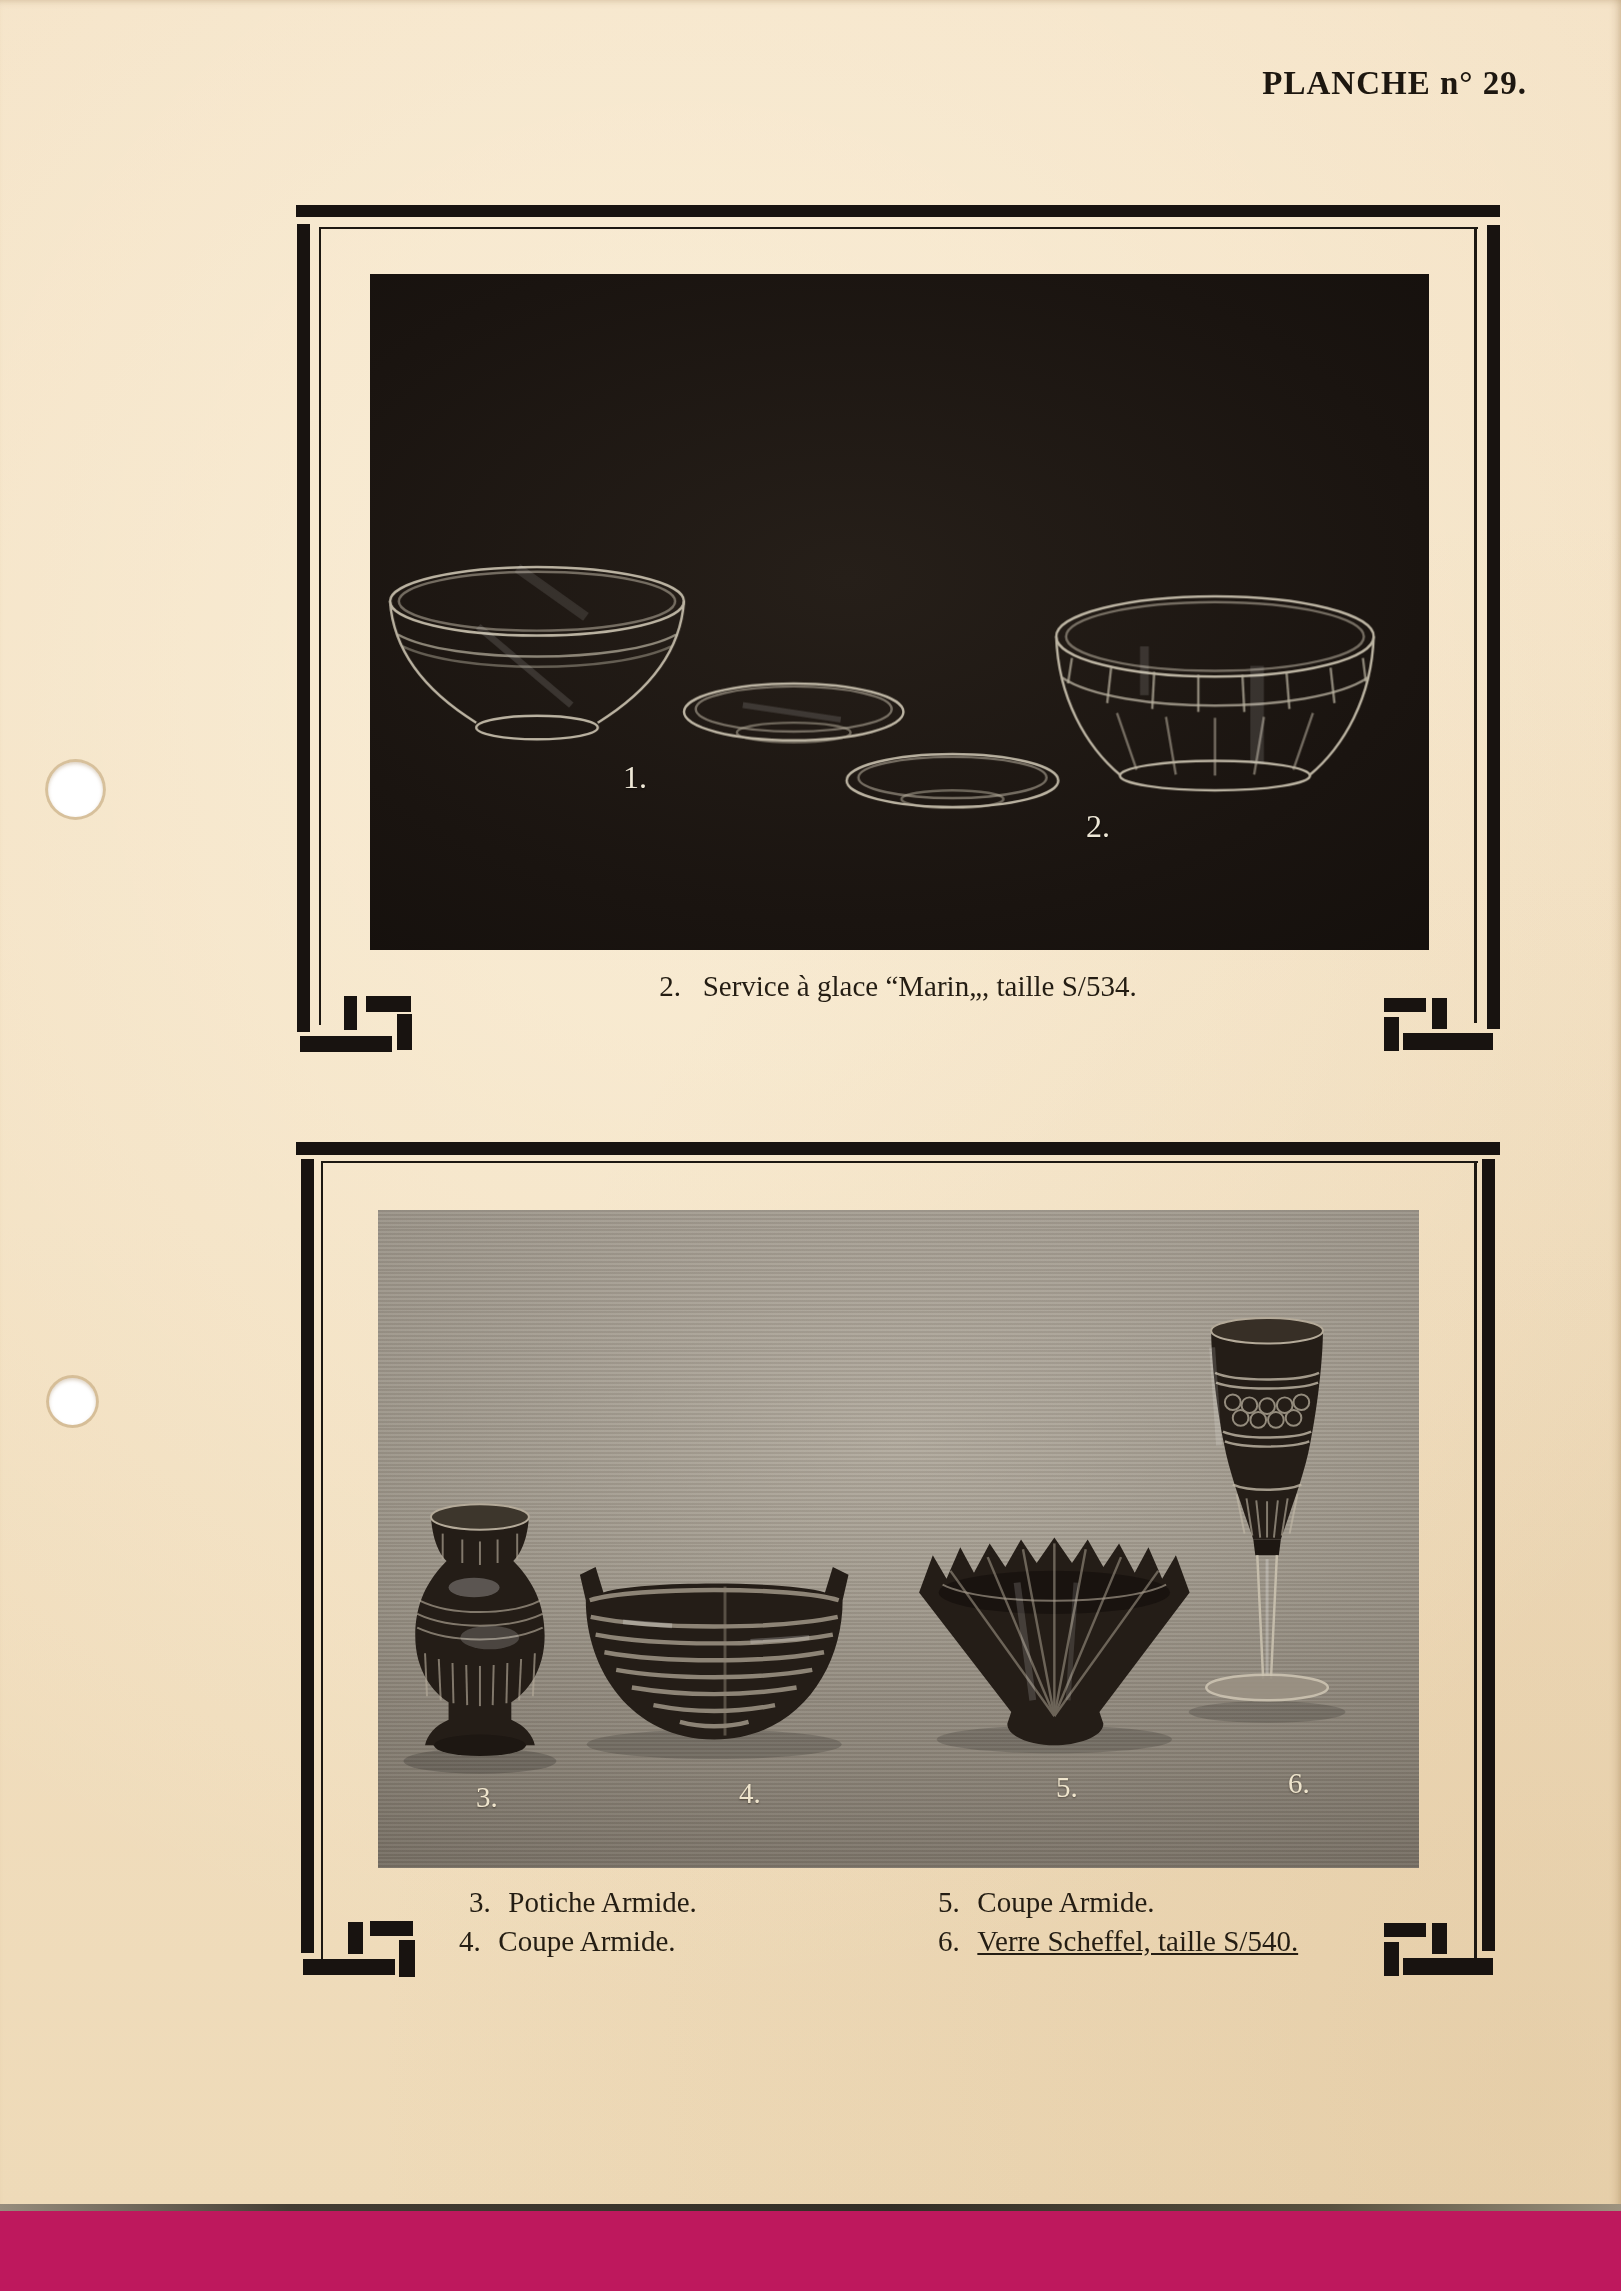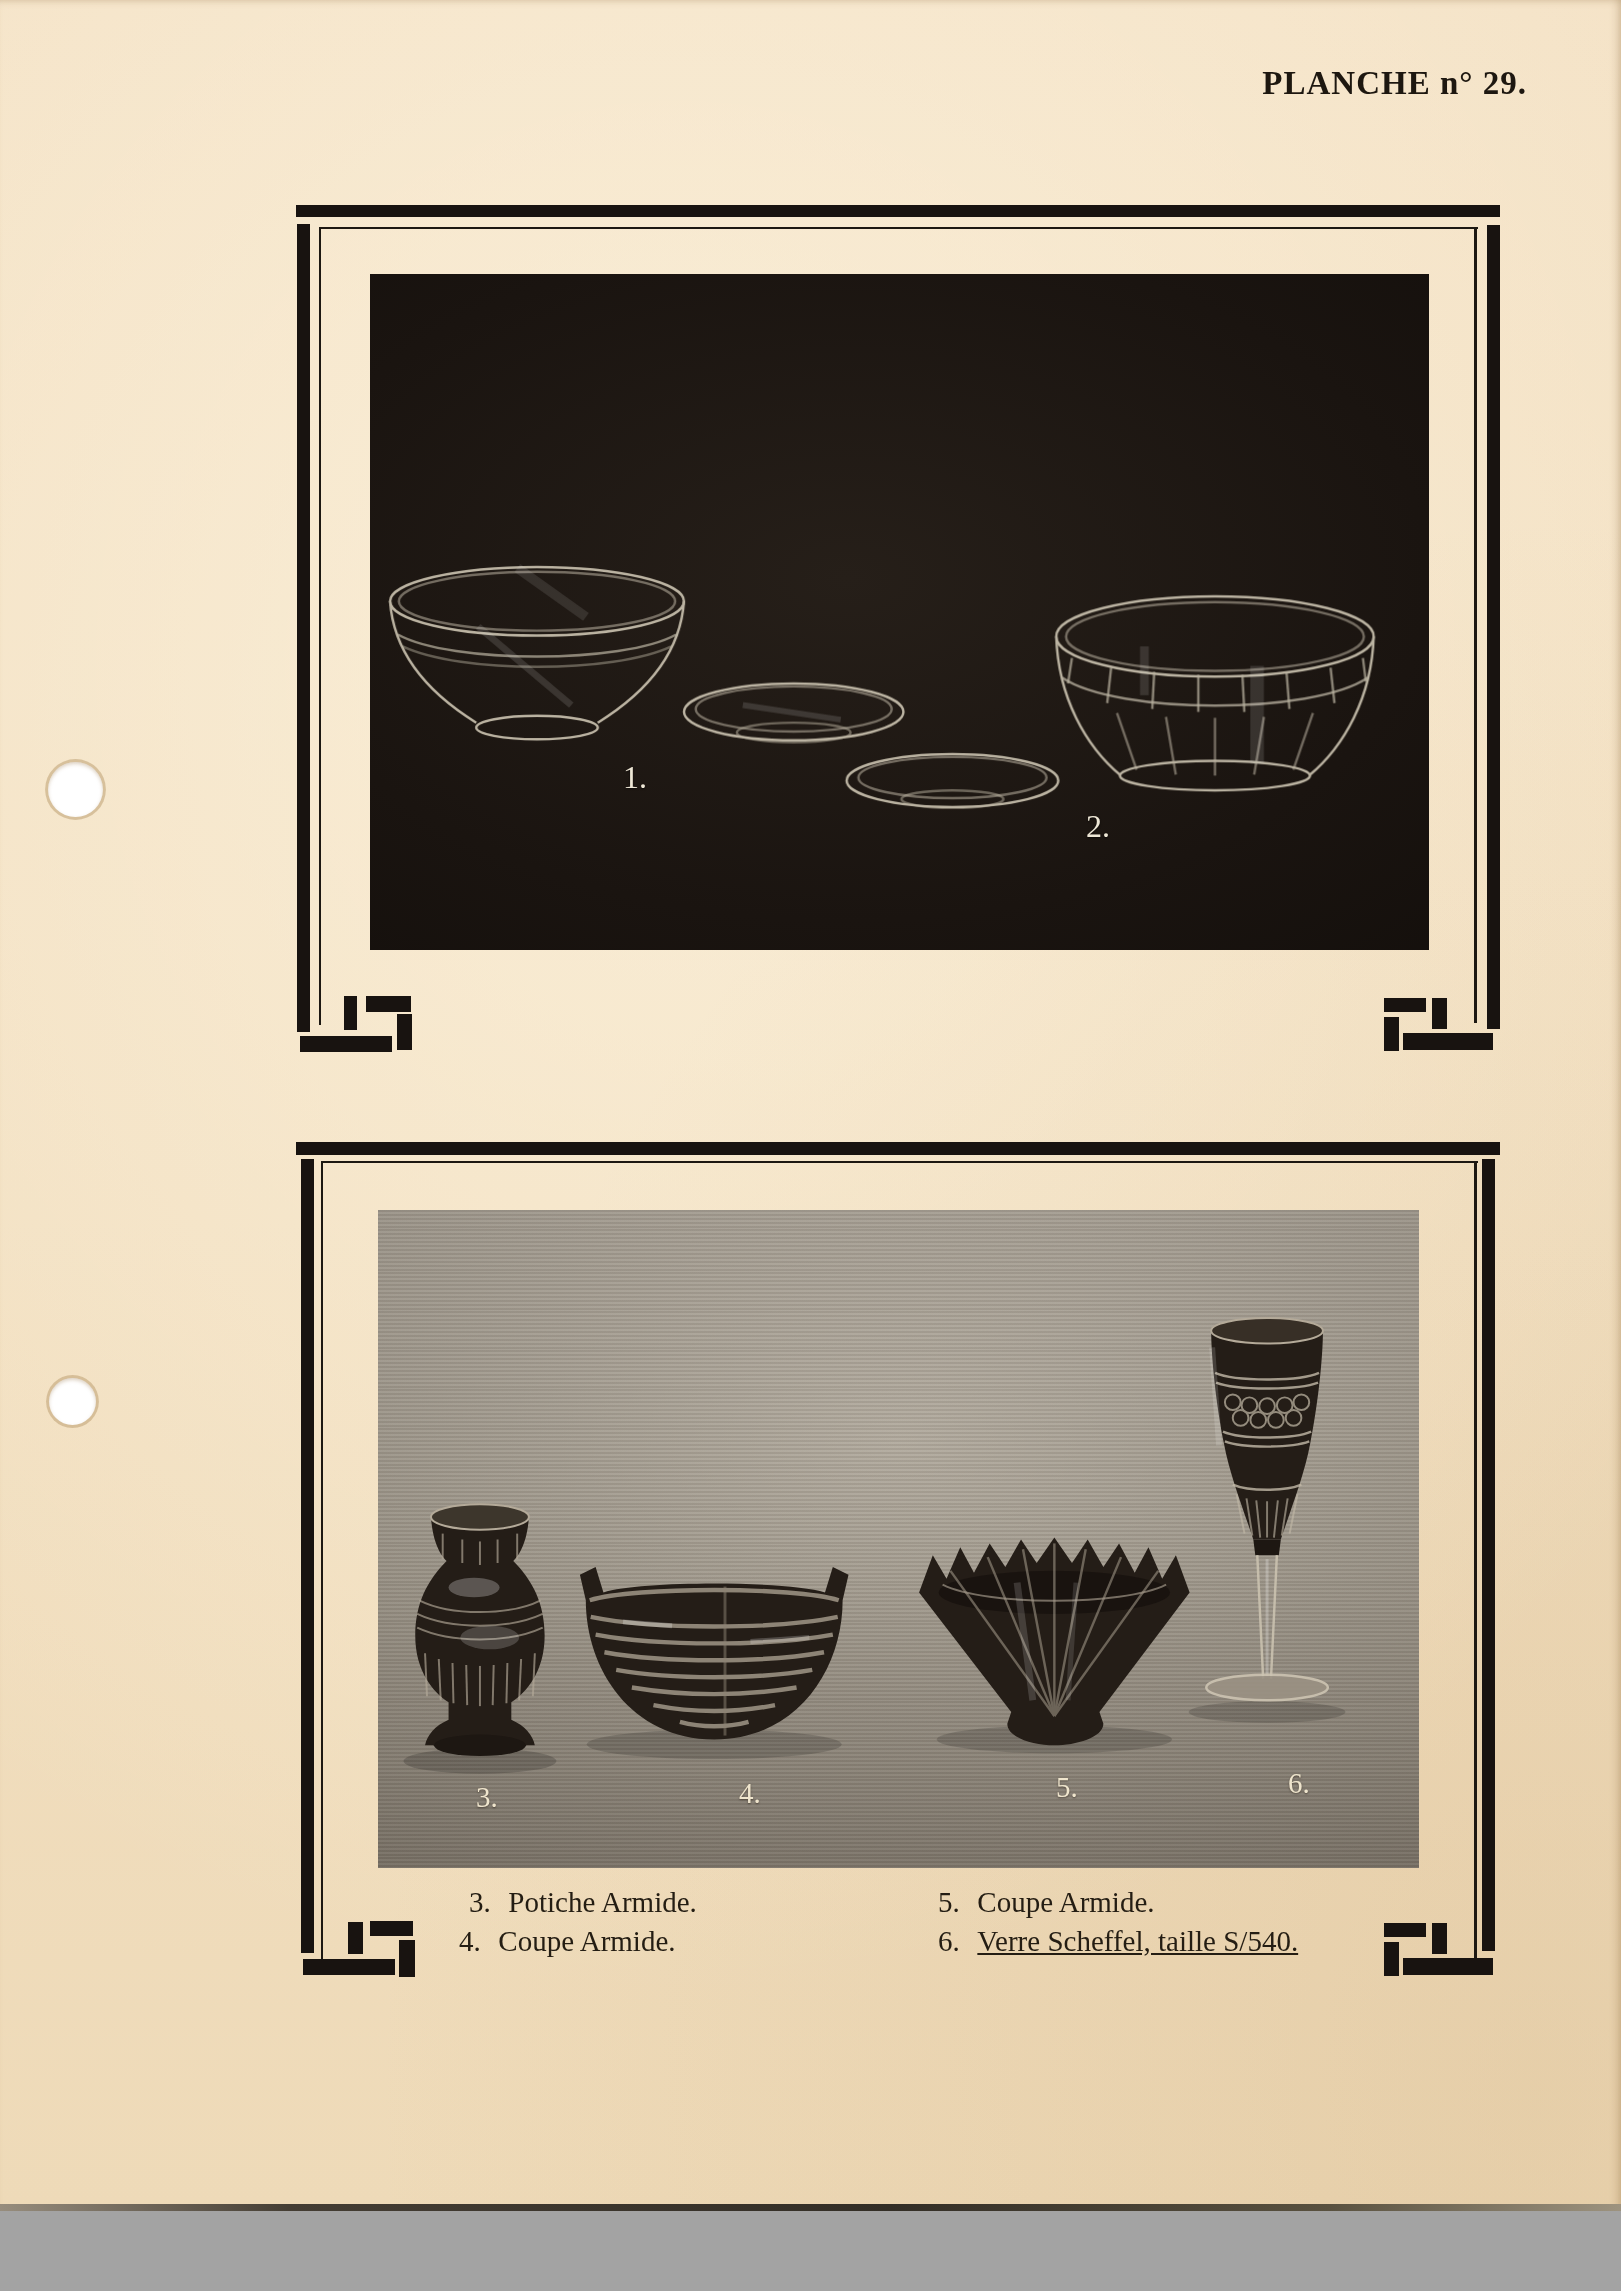--- a/index.html
+++ b/index.html
@@ -1,16 +1,16 @@
 <!DOCTYPE html>
 <html><head>
 <meta charset="utf-8">
 <style>
   html,body{margin:0;padding:0;background:#ffffff;}
-  .stage{position:relative;width:1621px;height:2292px;background:#a3a3a3;overflow:hidden;
+  .stage{position:relative;width:1621px;height:2292px;background:#be185d;overflow:hidden;
          font-family:"Liberation Serif","DejaVu Serif",serif;}
   
   .page{position:absolute;left:0;top:0;width:1621px;height:2211px;
         background:
           radial-gradient(140% 110% at 42% 30%, rgba(255,248,230,0.55) 0%, rgba(255,248,230,0) 55%),
           radial-gradient(120% 120% at 95% 95%, rgba(190,150,95,0.18) 0%, rgba(190,150,95,0) 60%),
           linear-gradient(180deg,#f4e2c6 0%,#f2dfc0 55%,#eedab8 100%);
         box-shadow: inset -6.9px 0 9.8px -4.9px rgba(130,95,50,.35), inset 0 5.9px 8.8px -5.9px rgba(130,95,50,.25);}
   .page-bottom-edge{position:absolute;left:0;top:2204px;width:1621px;height:6.9px;
         background:linear-gradient(to right,#978d7d,#443d33 18%,#332e26 55%,#59513f 82%,#9d937f);}
@@ -127,20 +127,21 @@
             <path d="M905,400 L905,500" stroke="#ffffff" stroke-width="14" opacity="0.14"></path>
             <path d="M790,380 L790,430" stroke="#ffffff" stroke-width="9" opacity="0.14"></path>
           </g>
         </g>
       </svg>
       <div class="num-label" style="left:253px;top:485px;">1.</div>
       <div class="num-label" style="left:716px;top:534px;">2.</div>
     </div>
 
     <div class="caption-top">
+      <div><span class="cap-num">2.</span><span>Service à glace “Marin„, taille S/534.</span></div>
     </div>
 
     <div class="frame" style="left:296px;top:1142px;width:1204px;height:835px;">
       <div class="bar" style="left:0;top:0;width:1204px;height:12.7px;"></div>
       <div class="bar" style="left:4.9px;top:16.7px;width:12.7px;height:794px;"></div>
       <div class="bar" style="left:1186px;top:16.7px;width:12.7px;height:792px;"></div>
       <div class="thin" style="left:24.5px;top:18.6px;width:1157px;height:2.9px;"></div>
       <div class="thin" style="left:24.5px;top:18.6px;width:2.9px;height:799px;"></div>
       <div class="thin" style="left:1178px;top:18.6px;width:2.9px;height:797px;"></div>
 

